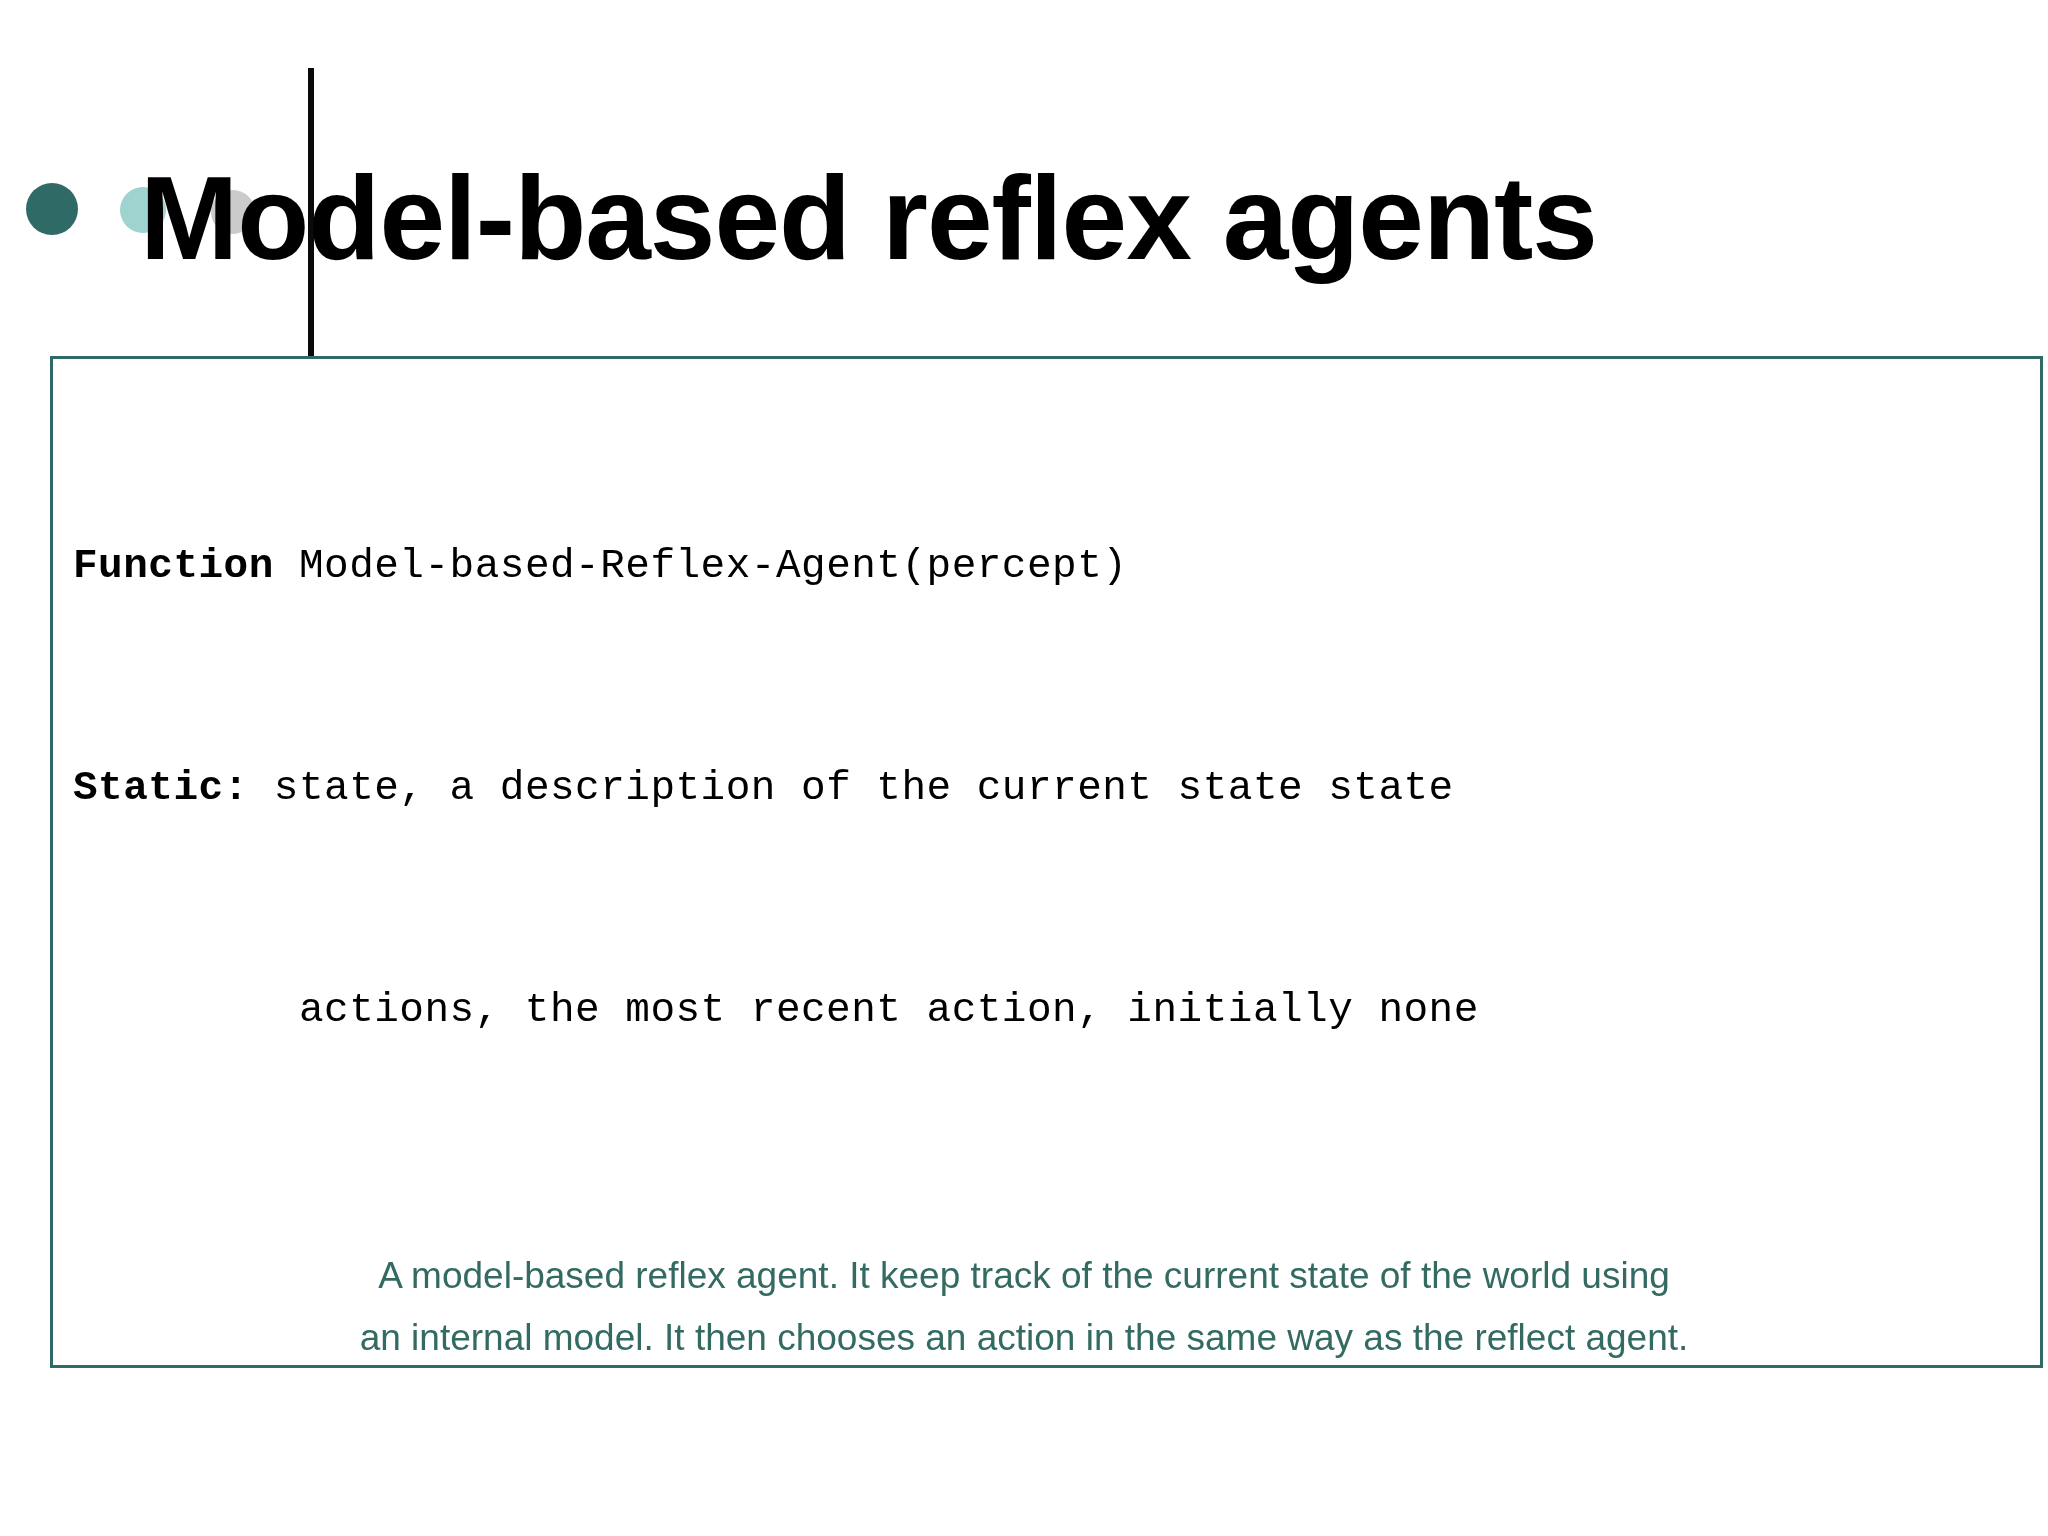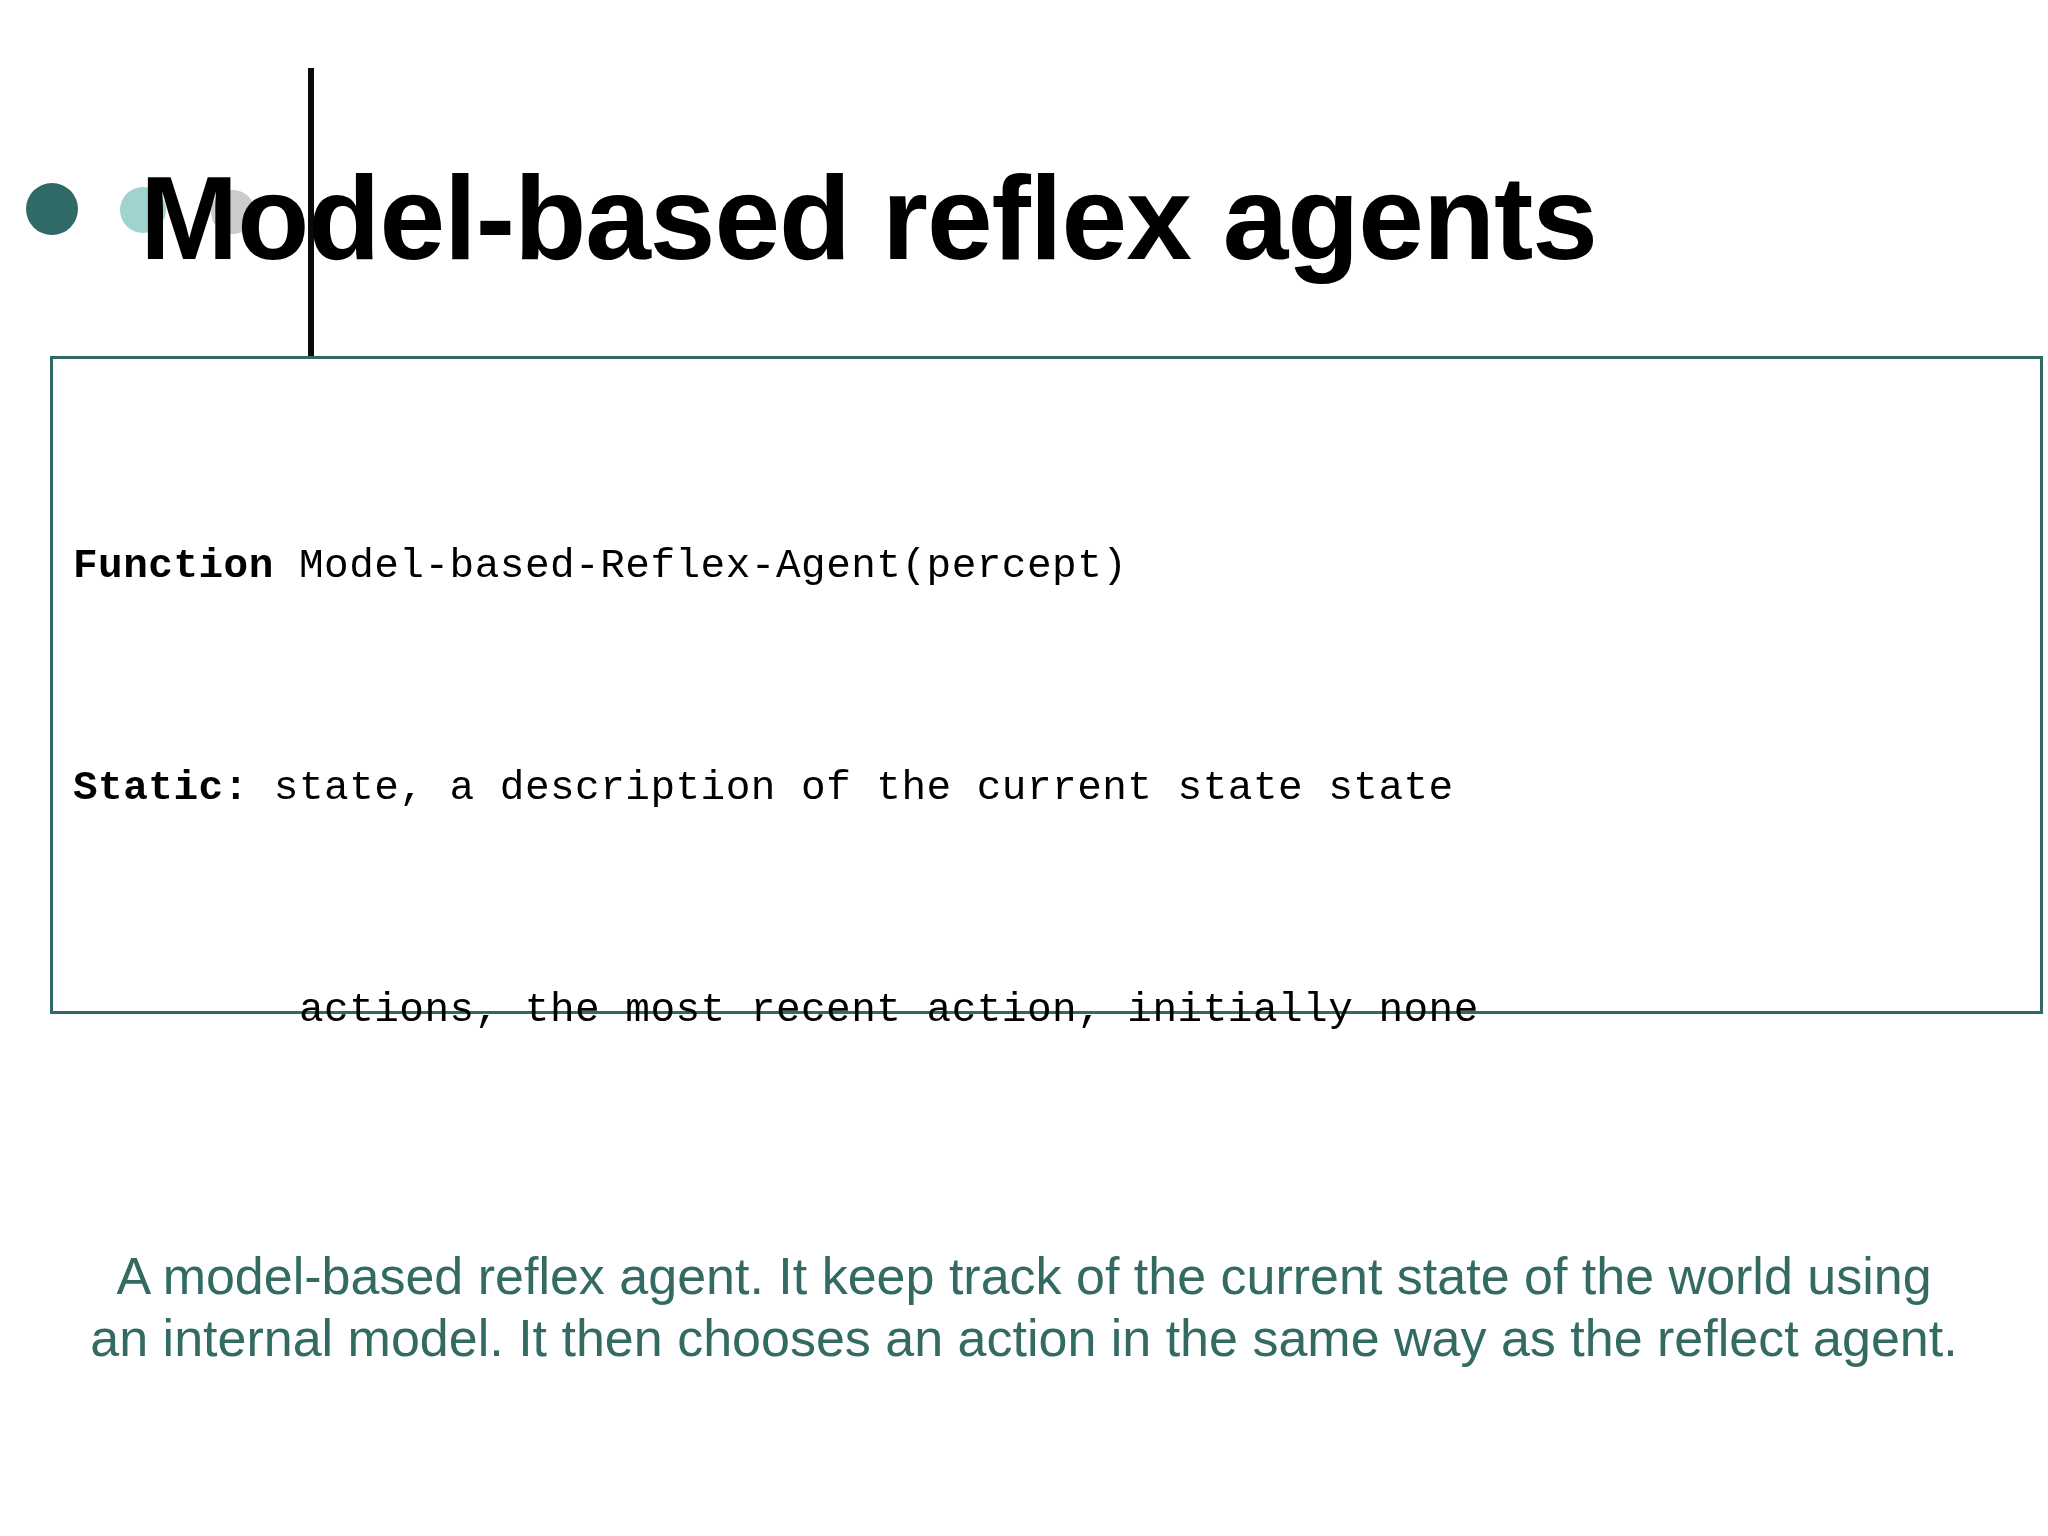--- a/index.html
+++ b/index.html
@@ -64,21 +64,21 @@
     letter-spacing: -1px;
     white-space: nowrap;
   }
 
   
   .code-box {
     position: absolute;
     left: 50px;
     top: 356px;
     width: 1993px;
-    height: 658px;
+    height: 1012px;
     box-sizing: border-box;
     border: 3px solid #2F6A67;
     background: #ffffff;
     padding: 22px 0 0 0;
   }
   .code-body {
     font-family: "Liberation Mono", "DejaVu Sans Mono", monospace;
     font-size: 41px;
     line-height: 74px;
     color: #000000;
@@ -96,21 +96,21 @@
   }
 
   
   .caption {
     position: absolute;
     left: 64px;
     top: 1245px;
     width: 1920px;
     text-align: center;
     color: #336B63;
-    font-size: 52px;
+    font-size: 37px;
     line-height: 62px;
     font-family: "Liberation Sans", sans-serif;
   }
   .caption-line { display: block; }
 </style>
 </head>
 <body>
 
 <div class="slide">
 

